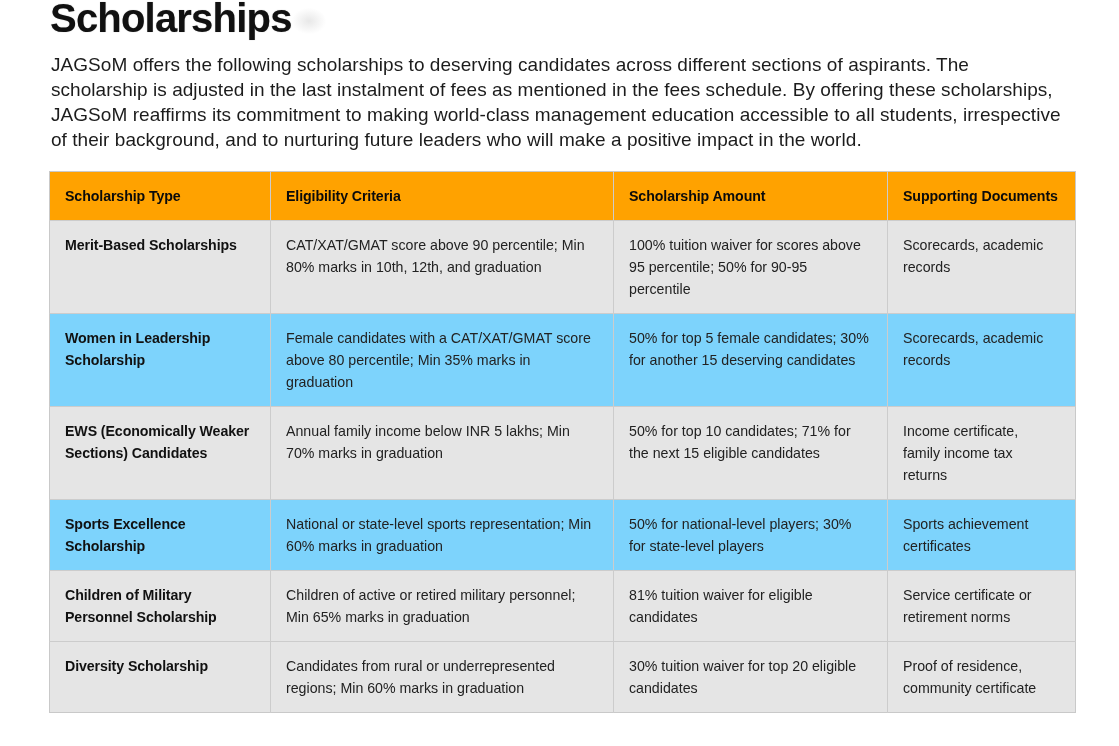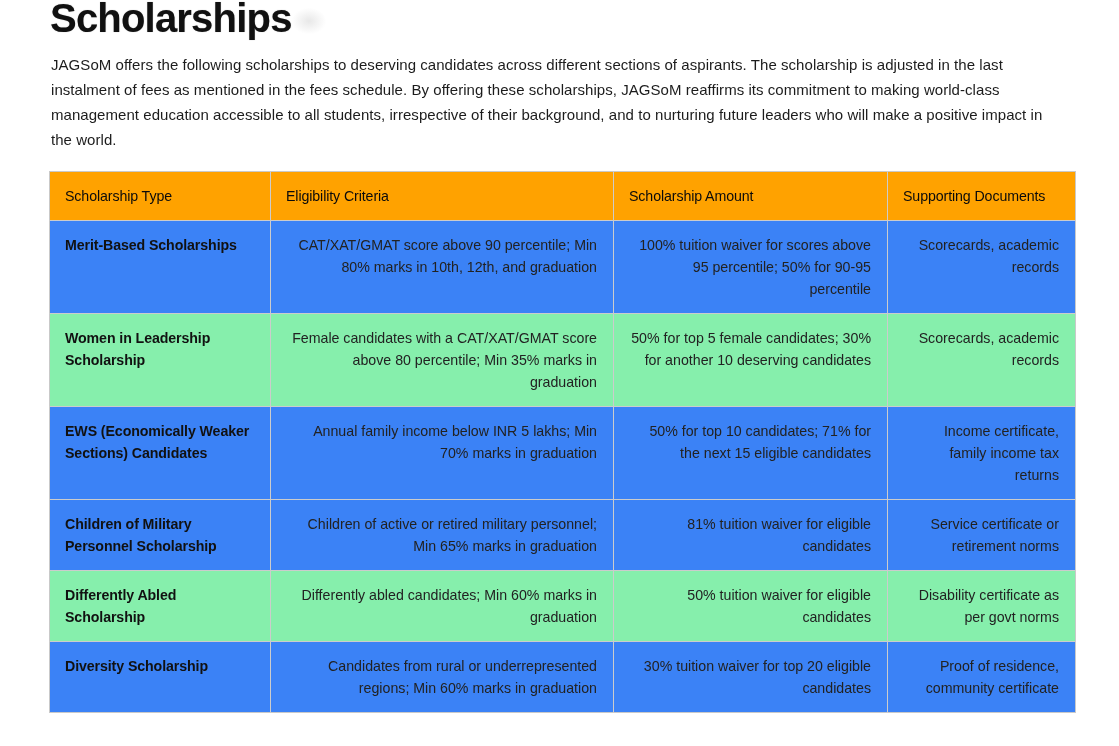--- a/index.html
+++ b/index.html
@@ -45,21 +45,21 @@
     top: 8px;
     width: 34px;
     height: 26px;
     background: radial-gradient(ellipse at center, rgba(150,150,150,0.22) 0%, rgba(255,255,255,0) 72%);
     pointer-events: none;
   }
   
   .intro-para, .footer-para {
     margin: 0;
     padding: 0 0 0 6px;
-    font-size: 15px;
+    font-size: 19px;
     line-height: 25px;
     color: #1c1c1c;
     max-width: 1015px;
     letter-spacing: 0.05px;
   }
   .intro-para { margin-top: 8px; }
 
   
   .sch-table {
     margin-top: 19px;
@@ -77,42 +77,41 @@
     padding: 13px 16px 13px 15px;
     font-size: 14.2px;
     line-height: 22px;
   }
   .sch-table th:last-child, .sch-table td:last-child { border-right: none; }
   .sch-table tr:last-child td { border-bottom: none; }
 
   thead th {
     background: #ffa200;
     color: #0b0b0b;
-    font-weight: 400;
+    font-weight: 700;
     font-size: 14.5px;
     letter-spacing: -0.1px;
     padding-top: 16px;
     padding-bottom: 16px;
     border-right-color: #e49100;
     border-bottom: none;
   }
   thead th:last-child { border-right: none; }
 
-  tbody tr.shaded td { background: #86efac; }
-  tbody tr.plain td { background: #3b82f6; }
+  tbody tr.shaded td { background: #7dd3fc; }
+  tbody tr.plain td { background: #e5e5e5; }
 
   td.col-type {
     font-weight: 800;
     color: #111111;
     letter-spacing: -0.1px;
   }
   td.col-criteria, td.col-amount, td.col-docs {
     color: #222222;
     font-weight: 400;
-    text-align: right;
   }
 
   col.c1 { width: 221px; }
   col.c2 { width: 343px; }
   col.c3 { width: 274px; }
   col.c4 { width: 188px; }
 </style>
 </head>
 <body>
 
@@ -143,40 +142,40 @@
     <tbody>
       <tr class="plain">
         <td class="col-type">Merit-Based Scholarships</td>
         <td class="col-criteria">CAT/XAT/GMAT score above 90 percentile; Min 80% marks in 10th, 12th, and graduation</td>
         <td class="col-amount">100% tuition waiver for scores above 95 percentile; 50% for 90-95 percentile</td>
         <td class="col-docs">Scorecards, academic records</td>
       </tr>
       <tr class="shaded">
         <td class="col-type">Women in Leadership Scholarship</td>
         <td class="col-criteria">Female candidates with a CAT/XAT/GMAT score above 80 percentile; Min 35% marks in graduation</td>
-        <td class="col-amount">50% for top 5 female candidates; 30% for another 10 deserving candidates</td>
+        <td class="col-amount">50% for top 5 female candidates; 30% for another 15 deserving candidates</td>
         <td class="col-docs">Scorecards, academic records</td>
       </tr>
       <tr class="plain">
         <td class="col-type">EWS (Economically Weaker Sections) Candidates</td>
         <td class="col-criteria">Annual family income below INR 5 lakhs; Min 70% marks in graduation</td>
         <td class="col-amount">50% for top 10 candidates; 71% for the next 15 eligible candidates</td>
         <td class="col-docs">Income certificate, family income tax returns</td>
       </tr>
+      <tr class="shaded">
+        <td class="col-type">Sports Excellence Scholarship</td>
+        <td class="col-criteria">National or state-level sports representation; Min 60% marks in graduation</td>
+        <td class="col-amount">50% for national-level players; 30% for state-level players</td>
+        <td class="col-docs">Sports achievement certificates</td>
+      </tr>
       <tr class="plain">
         <td class="col-type">Children of Military Personnel Scholarship</td>
         <td class="col-criteria">Children of active or retired military personnel; Min 65% marks in graduation</td>
         <td class="col-amount">81% tuition waiver for eligible candidates</td>
         <td class="col-docs">Service certificate or retirement norms</td>
-      </tr>
-      <tr class="shaded">
-        <td class="col-type">Differently Abled Scholarship</td>
-        <td class="col-criteria">Differently abled candidates; Min 60% marks in graduation</td>
-        <td class="col-amount">50% tuition waiver for eligible candidates</td>
-        <td class="col-docs">Disability certificate as per govt norms</td>
       </tr>
       <tr class="plain">
         <td class="col-type">Diversity Scholarship</td>
         <td class="col-criteria">Candidates from rural or underrepresented regions; Min 60% marks in graduation</td>
         <td class="col-amount">30% tuition waiver for top 20 eligible candidates</td>
         <td class="col-docs">Proof of residence, community certificate</td>
       </tr>
     </tbody>
   </table>
 

